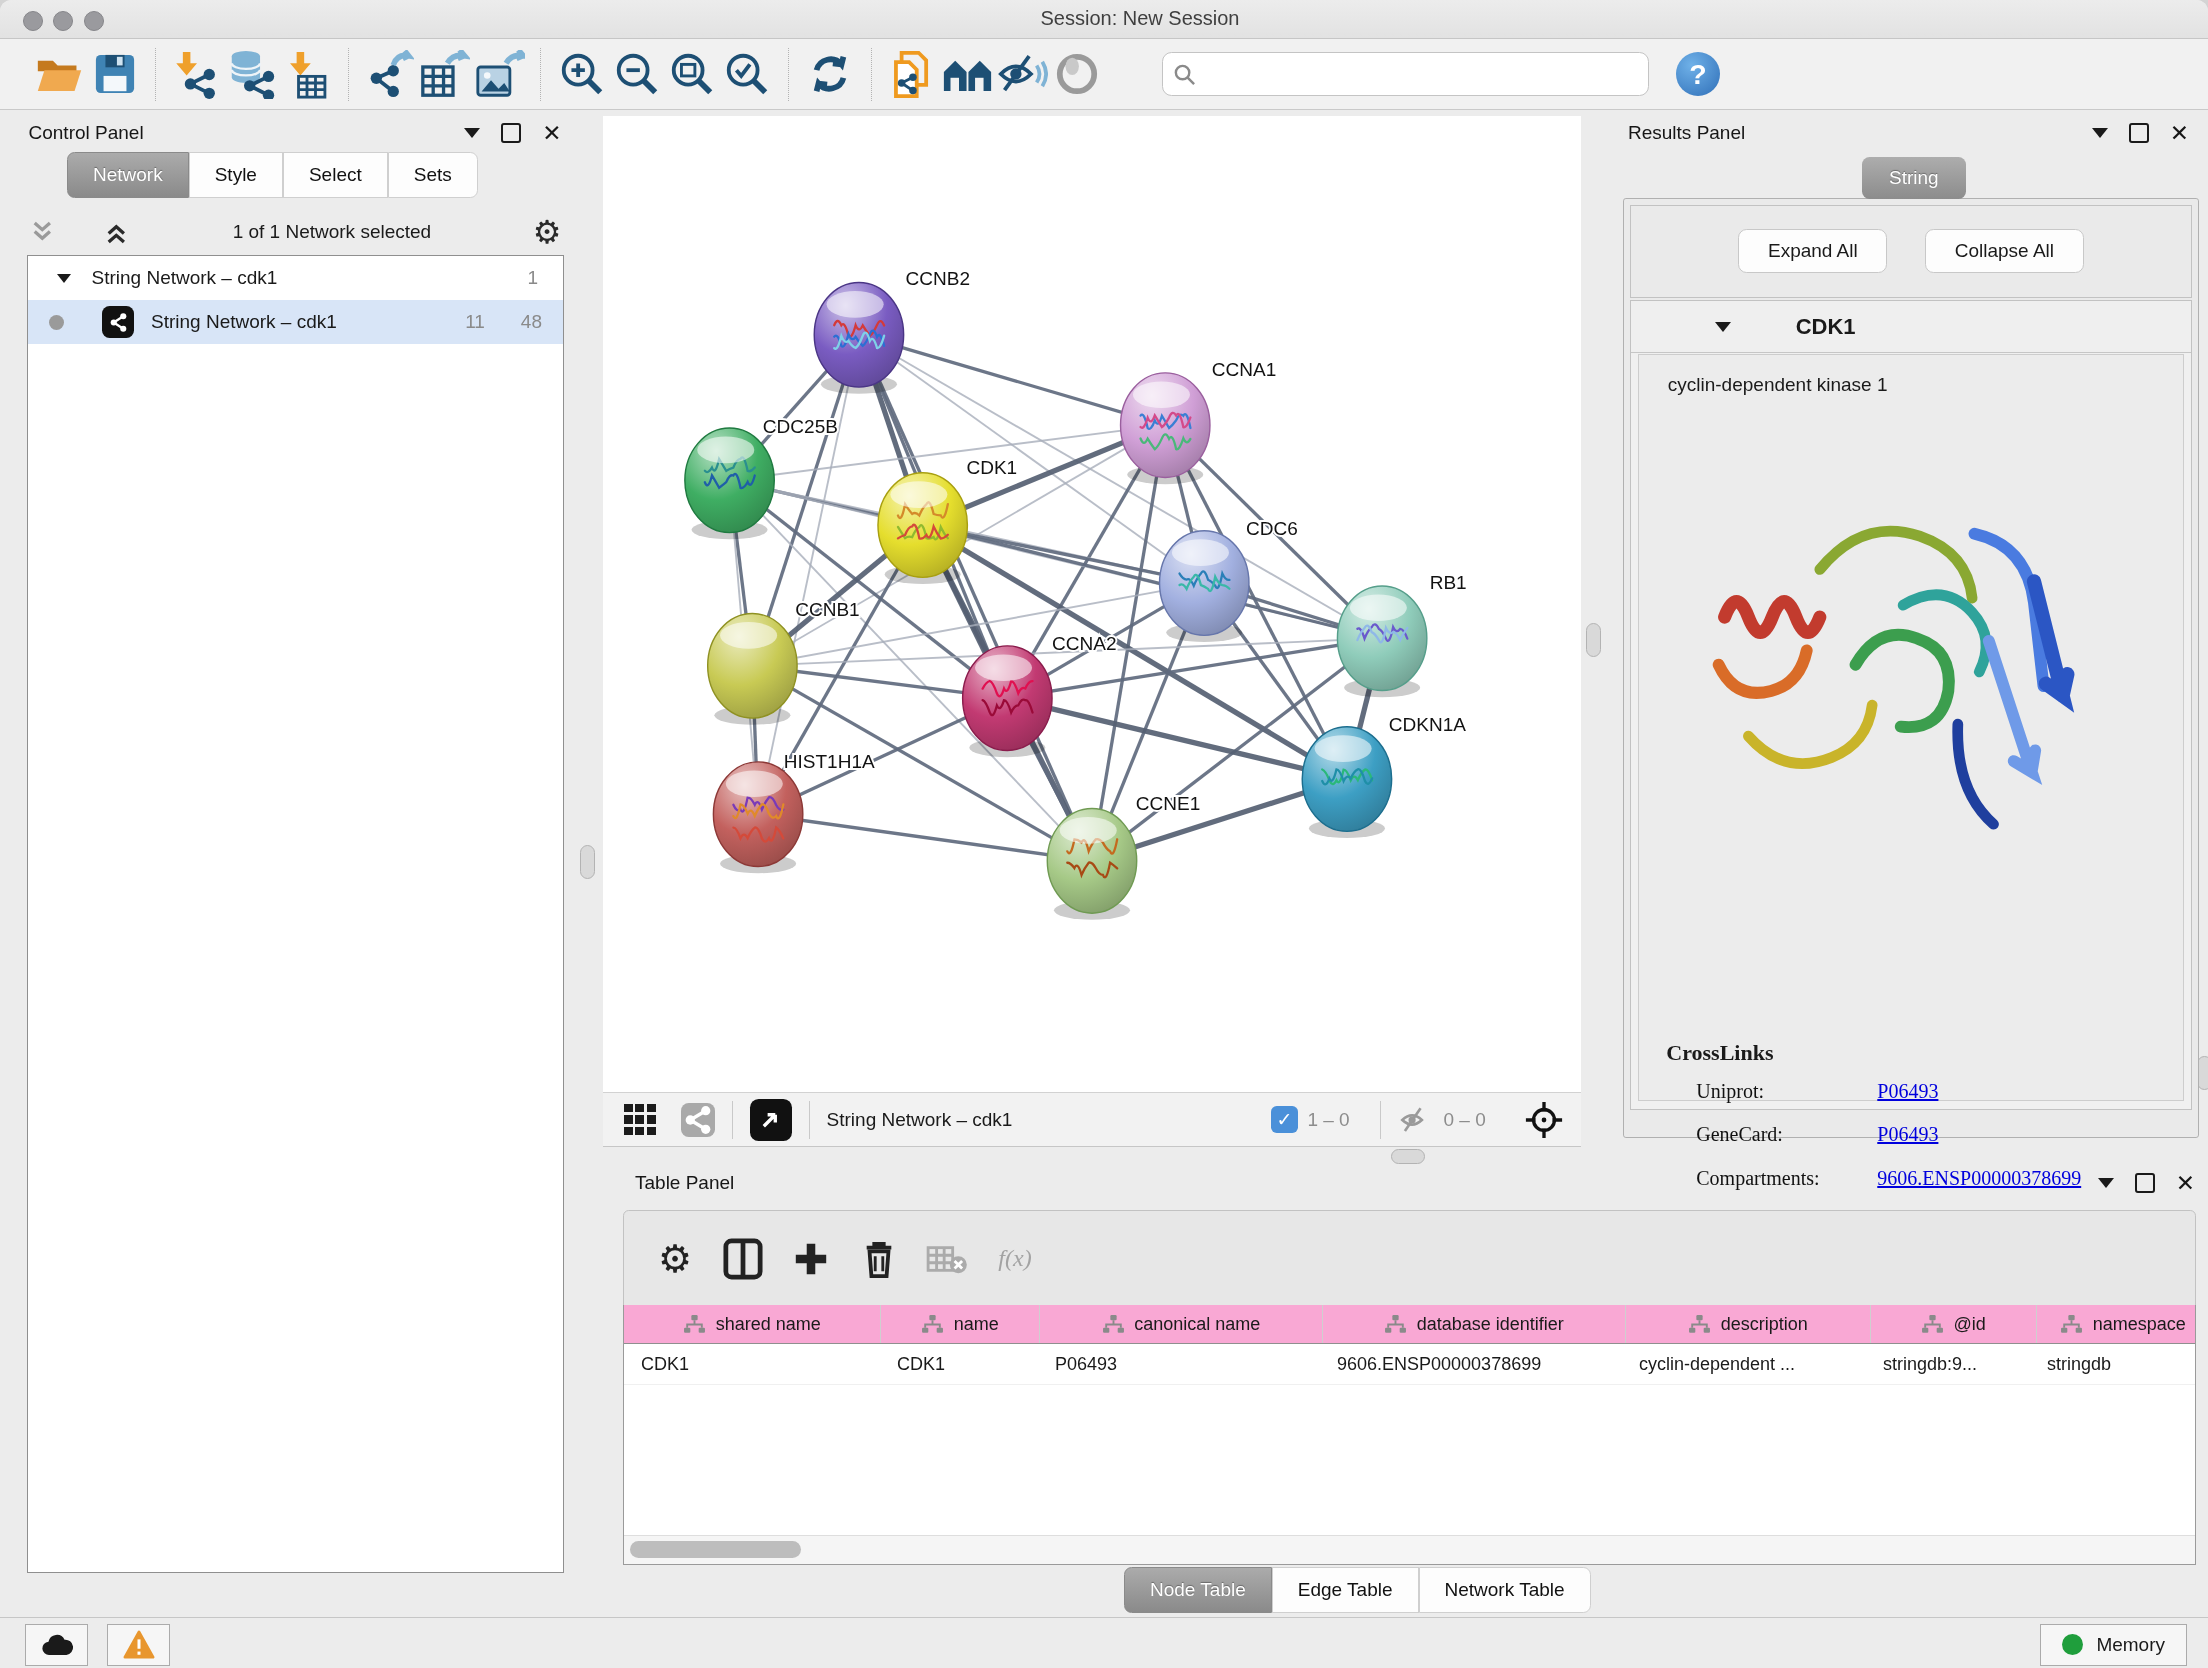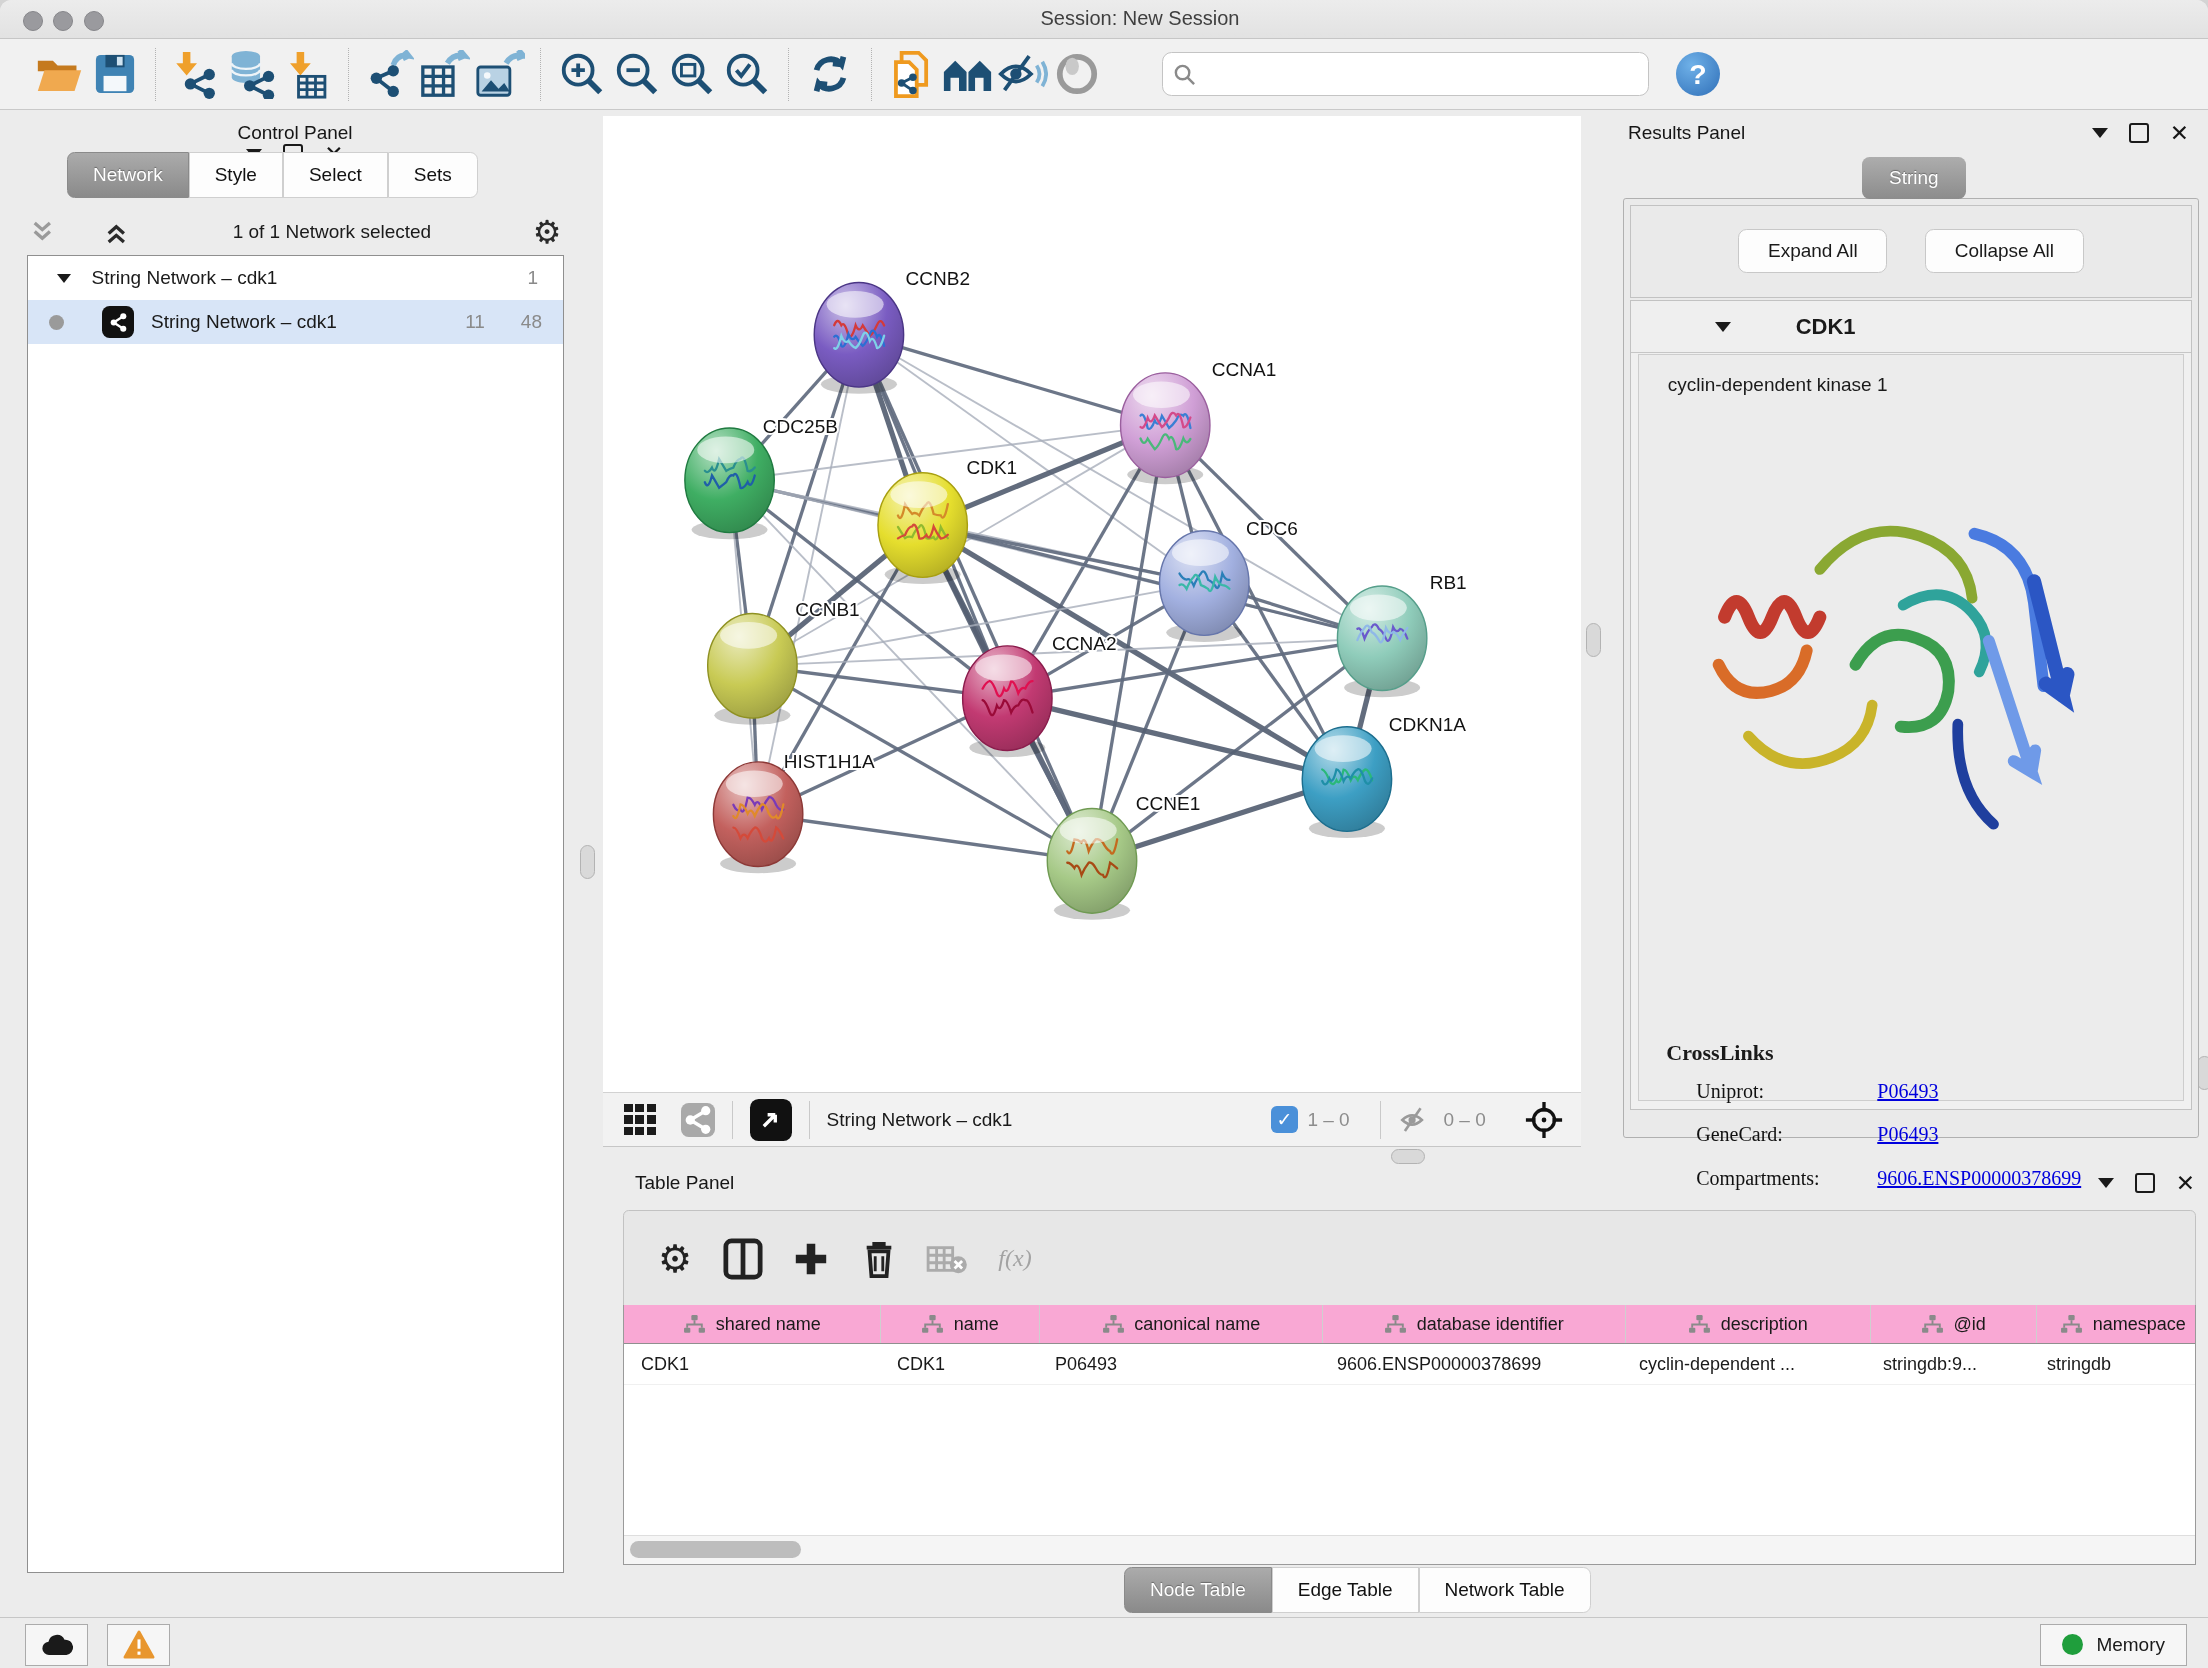--- a/index.html
+++ b/index.html
@@ -266,21 +266,21 @@
     <div class="searchbox">
       <svg width="25" height="25" viewBox="0 0 26 26">
         <circle cx="11" cy="11" r="7" stroke="#8a8a8a" stroke-width="2.5" fill="none"></circle>
         <path d="M16 16 L23 23" stroke="#8a8a8a" stroke-width="2.5"></path>
       </svg>
       <input value="" placeholder="" style="">
     </div>
     <div class="helpbtn">?</div>
   </div>
 
-  <div class="panel-head" style="left:28.5px;top:122px;width:533px;flex-direction:column;">
+  <div class="panel-head" style="left:28.5px;top:122px;width:533px;">
     <span>Control Panel</span>
     <div style="flex:1"></div>
     <div class="ph-icons">
       <div class="chev"></div>
       <div class="maxbox"></div>
       <div class="closex">✕</div>
     </div>
   </div>
   <div class="ctrl-tabs">
     <div class="tab sel first">Network</div>

